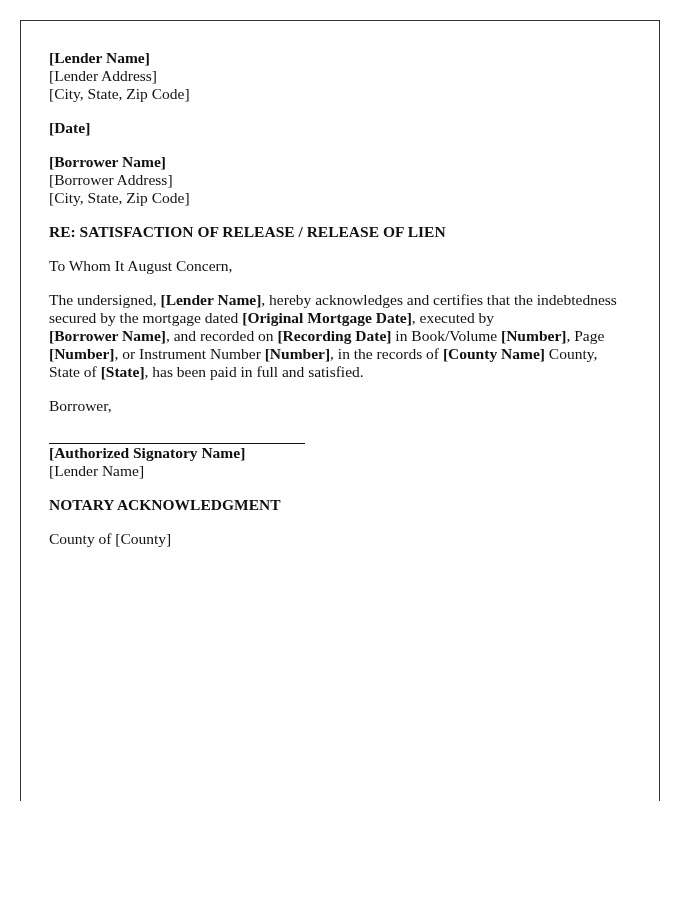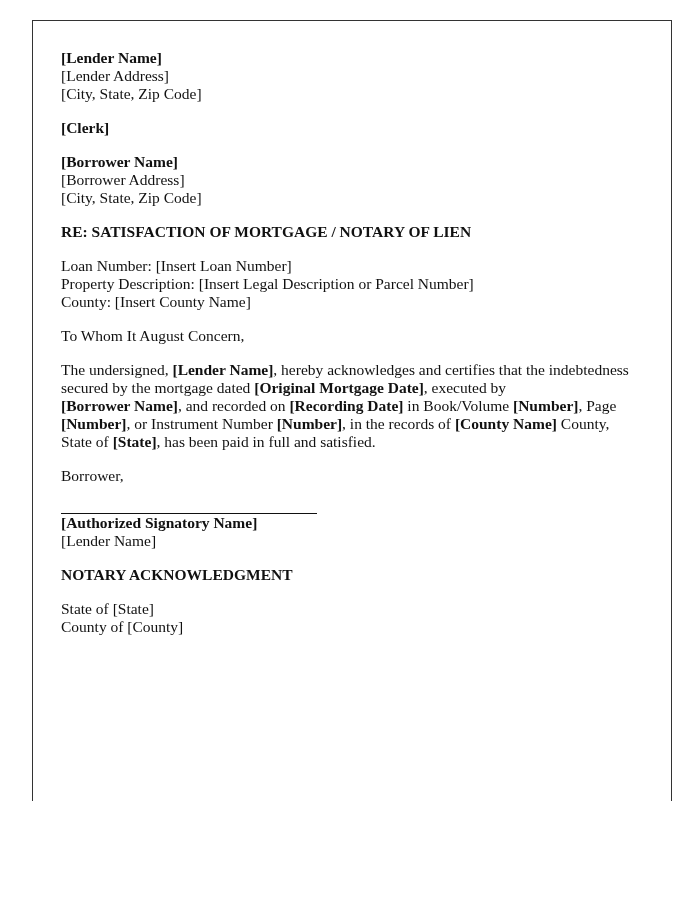--- a/index.html
+++ b/index.html
@@ -1,19 +1,19 @@
 <!DOCTYPE html>
 <html><head>
 <meta charset="utf-8">
 <style>
   html, body { margin: 0; padding: 0; background: #ffffff; }
   body { width: 700px; height: 900px; position: relative; overflow: hidden; }
   .page {
     position: absolute;
-    left: 32px; top: 20px;
+    left: 20px; top: 20px;
     width: 640px; height: 781px;
     border: 1px solid #333333;
     border-bottom: none;
     box-sizing: border-box;
     padding: 28px 28px 0 28px;
     overflow: hidden;
     font-family: "Liberation Serif", "DejaVu Serif", serif;
     font-size: 15.5px;
     line-height: 18px;
     color: #111111;
@@ -35,38 +35,33 @@
 
 <div class="page">
 
   <div class="block">
     <span class="line b">[Lender Name]</span>
     <span class="line">[Lender Address]</span>
     <span class="line">[City, State, Zip Code]</span>
   </div>
 
   <div class="block">
-    <span class="line b">[Clerk]</span>
+    <span class="line b">[Date]</span>
   </div>
 
   <div class="block">
     <span class="line b">[Borrower Name]</span>
     <span class="line">[Borrower Address]</span>
     <span class="line">[City, State, Zip Code]</span>
   </div>
 
   <div class="block">
-    <span class="line b">RE: SATISFACTION OF MORTGAGE / NOTARY OF LIEN</span>
+    <span class="line b">RE: SATISFACTION OF RELEASE / RELEASE OF LIEN</span>
   </div>
 
-  <div class="block">
-    <span class="line">Loan Number: [Insert Loan Number]</span>
-    <span class="line">Property Description: [Insert Legal Description or Parcel Number]</span>
-    <span class="line">County: [Insert County Name]</span>
-  </div>
 
   <p>To Whom It August Concern,</p>
 
   <p><span>The undersigned, </span><span class="b">[Lender Name]</span><span>, hereby acknowledges and certifies that the indebtedness secured by the mortgage dated </span><span class="b">[Original Mortgage Date]</span><span>, executed by </span><br><span class="b">[Borrower Name]</span><span>, and recorded on </span><span class="b">[Recording Date]</span><span> in Book/Volume </span><span class="b">[Number]</span><span>, Page </span><br><span class="b">[Number]</span><span>, or Instrument Number </span><span class="b">[Number]</span><span>, in the records of </span><span class="b">[County Name]</span><span> County, State of </span><span class="b">[State]</span><span>, has been paid in full and satisfied.</span></p>
 
 
   <div>Borrower,</div>
 
   <div class="sig-block">
     <div class="sigline"></div>
@@ -74,18 +69,17 @@
       <span class="line b">[Authorized Signatory Name]</span>
       <span class="line">[Lender Name]</span>
     </div>
   </div>
 
   <div class="block">
     <span class="line b">NOTARY ACKNOWLEDGMENT</span>
   </div>
 
   <div class="block">
-    <span class="line">State of [State]</span>
     <span class="line">County of [County]</span>
   </div>
 
 
 </div>
 
 </body></html>

